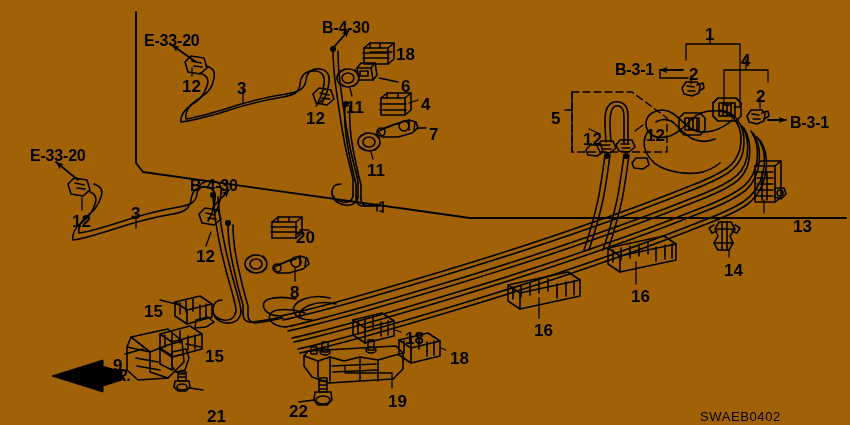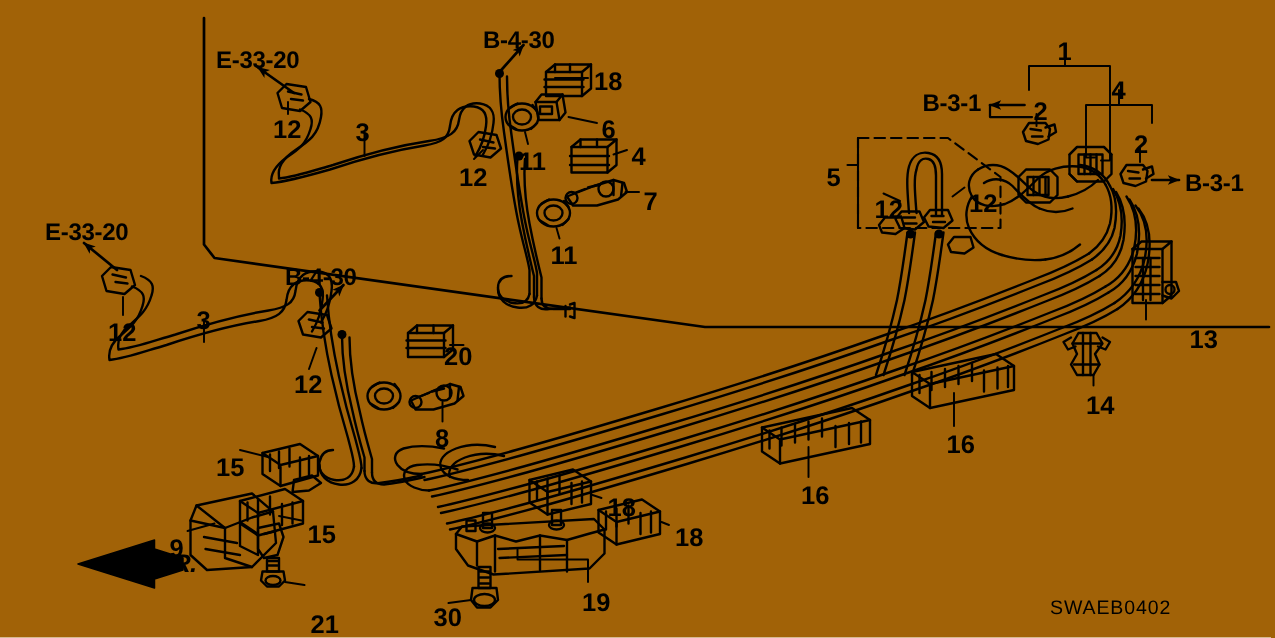--- a/index.html
+++ b/index.html
@@ -3,21 +3,21 @@
 <meta charset="utf-8">
 <style>
   html,body{margin:0;padding:0;background:#fff;}
   body{width:850px;height:425px;overflow:hidden;
        font-family:"Liberation Sans","DejaVu Sans",sans-serif;}
   #sheet{position:relative;width:850px;height:425px;background:#a16207;}
   #art{position:absolute;left:0;top:0;width:850px;height:425px;}
   .lbl{position:absolute;color:#000;white-space:nowrap;line-height:1;}
   .num{font-size:17px;font-weight:700;}
   .ref{font-size:16px;font-weight:700;letter-spacing:-0.2px;}
-  .code{font-size:13px;font-weight:400;letter-spacing:0.6px;}
+  .code{font-size:13px;font-weight:400;letter-spacing:0.6px;margin-top:12px;}
   .fr{font-size:17px;font-weight:700;font-style:italic;letter-spacing:-0.5px;}
 </style>
 </head>
 <body>
 
 <div id="sheet">
 
   <svg id="art" viewBox="0 0 850 425" xmlns="http://www.w3.org/2000/svg">
     <defs>
       <marker id="ah" markerWidth="9" markerHeight="9" refX="7.5" refY="3.2" orient="auto" markerUnits="userSpaceOnUse">
@@ -496,21 +496,21 @@
       <span class="lbl num" style="left: 367px; top: 162px;">11</span>
       <span class="lbl num" style="left: 72px; top: 213px;">12</span>
       <span class="lbl num" style="left: 131px; top: 205px;">3</span>
       <span class="lbl num" style="left: 196px; top: 248px;">12</span>
       <span class="lbl num" style="left: 296px; top: 229px;">20</span>
       <span class="lbl num" style="left: 290px; top: 284px;">8</span>
       <span class="lbl num" style="left: 144px; top: 303px;">15</span>
       <span class="lbl num" style="left: 205px; top: 348px;">15</span>
       <span class="lbl num" style="left: 113px; top: 357px;">9</span>
       <span class="lbl num" style="left: 207px; top: 408px;">21</span>
-      <span class="lbl num" style="left: 289px; top: 403px;">30</span>
+      <span class="lbl num" style="left: 289px; top: 403px;">22</span>
       <span class="lbl num" style="left: 388px; top: 393px;">19</span>
       <span class="lbl num" style="left: 405px; top: 330px;">18</span>
       <span class="lbl num" style="left: 450px; top: 350px;">18</span>
       <span class="lbl num" style="left: 534px; top: 322px;">16</span>
       <span class="lbl num" style="left: 631px; top: 288px;">16</span>
       <span class="lbl num" style="left: 551px; top: 110px;">5</span>
       <span class="lbl num" style="left: 583px; top: 131px;">12</span>
       <span class="lbl num" style="left: 646px; top: 127px;">12</span>
       <span class="lbl num" style="left: 705px; top: 26px;">1</span>
       <span class="lbl num" style="left: 689px; top: 66px;">2</span>

